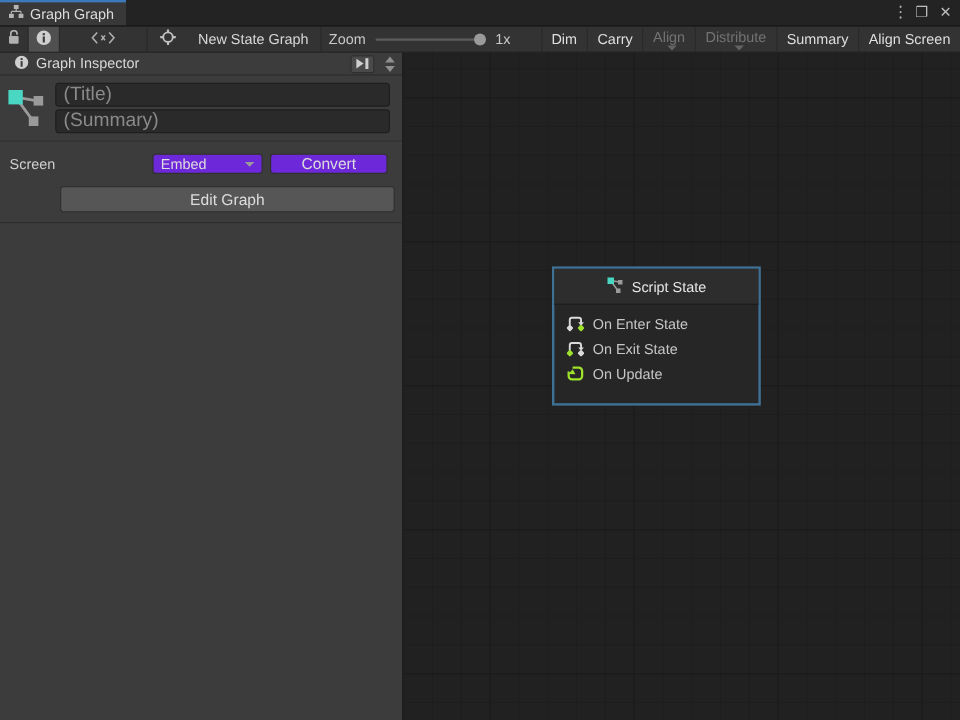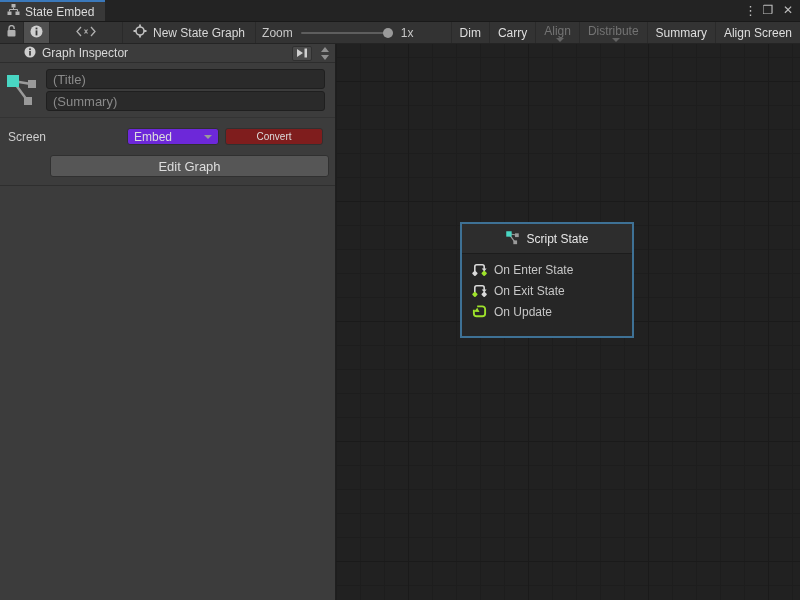--- a/index.html
+++ b/index.html
@@ -26,57 +26,57 @@
   .toolbar { height:22px; background:#333333; border-bottom:1px solid #242424; display:flex; align-items:stretch; font-size:12px; }
   .tb-btn { display:flex; align-items:center; justify-content:center; padding:0 8px; border-right:1px solid #2a2a2a; color:#dfdfdf; white-space:nowrap; }
   .tb-btn.icon-only { padding:0 6px; }
   .tb-btn.selected { background:#505050; }
   .tb-btn.disabled { color:#737373;flex-direction:column; }
   .tb-spacer { flex:1; }
   .tb-right .tb-btn { border-left:1px solid #2a2a2a; border-right:none; }
   .tb-right { display:flex; align-items:stretch; }
   .chev { width:0; height:0; border-left:4px solid transparent; border-right:4px solid transparent; border-top:4px solid #9a9a9a; margin-left:5px; display:inline-block; }
   .disabled .chev { border-top-color:#636363; }
-  .newgraph { display:flex; align-items:center; gap:6px; padding:0 10px; color:#d8d8d8; }
+  .newgraph { display:flex; align-items:center; gap:18px; padding:0 10px; color:#d8d8d8; }
   .zoom-group { display:flex; align-items:center; gap:8px; padding:0 6px; color:#c8c8c8; }
   .slider { position:relative; width:92px; height:12px; display:flex; align-items:center; }
   .slider-track { width:100%; height:2px; background:#5e5e5e; border-radius:1px; }
   .slider-handle { position:absolute; right:0; top:1px; width:10px; height:10px; border-radius:50%; background:#9a9a9a; }
 
   
   .main { flex:1; display:flex; min-height:0; }
 
   
   .panel { width:336px; background:#3c3c3c; border-right:1px solid #1f1f1f; display:flex; flex-direction:column; }
-  .panel-header { height:19px; display:flex; align-items:center; gap:6px; padding:0 4px 0 24px; border-bottom:1px solid #2d2d2d; }
+  .panel-header { height:19px; display:flex; align-items:center; gap:6px; padding:0 4px 0 12px; border-bottom:1px solid #2d2d2d; }
   .panel-header .title { flex:1; color:#d8d8d8; }
   .dock-btn { width:20px; height:15px; background:#4a4a4a; border:1px solid #303030; border-radius:2px; display:flex; align-items:center; justify-content:center; }
   .spin-col { width:13px; height:19px; display:flex; flex-direction:column; align-items:center; justify-content:center; gap:3px; }
   .tri-up { width:0;height:0;border-left:4px solid transparent;border-right:4px solid transparent;border-bottom:5px solid #8f8f8f; }
   .tri-down { width:0;height:0;border-left:4px solid transparent;border-right:4px solid transparent;border-top:5px solid #8f8f8f; }
 
   .fields-row { display:flex; padding:6px 10px 6px 4px; gap:6px; border-bottom:1px solid #333333; }
   .graph-icon-big { width:36px; display:flex; align-items:center; justify-content:center; }
   .fields { flex:1; display:flex; flex-direction:column; gap:2px; }
   .tfield {
     height:20px; background:#2a2a2a; border:1px solid #1f1f1f; border-radius:3px;
-    color:#cfcfcf; padding:0 6px; font-size:13px; font-family:inherit; outline:none; width:100%;
+    color:#cfcfcf; padding:0 6px; font-size:16px; font-family:inherit; outline:none; width:100%;
   }
   .tfield::placeholder { color:#8a8a8a; opacity:1; }
 
   .source-row { display:flex; align-items:center; padding:10px 12px 4px 8px; gap:6px; }
   .source-label { flex:1; color:#cfcfcf; }
   .dropdown {
     width:92px; height:17px; background:#6d28d9; border:1px solid #303030; border-radius:3px;
     display:flex; align-items:center; padding:0 6px; color:#dddddd; gap:4px;
   }
   .dropdown .dd-label { flex:1; }
   .btn {
-    background:#7f1d1d; border:1px solid #303030; border-radius:3px; color:#dddddd;
-    display:flex; align-items:center; justify-content:center; font-size:10px;
+    background:#6d28d9; border:1px solid #303030; border-radius:3px; color:#dddddd;
+    display:flex; align-items:center; justify-content:center; font-size:13px;
   }
   .convert-btn { width:98px; height:17px; }
   .editgraph-row { padding:6px 6px 8px 8px;margin-left:42px; }
   .editgraph-btn { width:100%; height:22px; font-size:13px; background:#565656; }
   .panel-divider { border-top:1px solid #2e2e2e; box-shadow:0 1px 0 #444 inset; }
   .panel-rest { flex:1; }
 
   
   .canvas {
     flex:1; position:relative; background-color:#212121;
@@ -110,21 +110,21 @@
   <div class="tabbar">
     <div class="tab-active">
       <span>
         <svg width="13" height="12" viewBox="0 0 13 12">
           <rect x="4.5" y="0" width="4" height="3.5" fill="#b4b4b4"></rect>
           <path d="M6.5 3.5 v2 M2.5 5.5 h8 M2.5 5.5 v2 M10.5 5.5 v2" stroke="#b4b4b4" fill="none" stroke-width="1"></path>
           <rect x="0.5" y="7.5" width="4" height="3.5" fill="#b4b4b4"></rect>
           <rect x="8.5" y="7.5" width="4" height="3.5" fill="#b4b4b4"></rect>
         </svg>
       </span>
-      <span class="tab-label">State Embed</span>
+      <span class="tab-label">Graph Graph</span>
     </div>
     <div class="winctrl">
       <span class="dots">⋮</span>
       <span>❐</span>
       <span>✕</span>
     </div>
   </div>
 
   <div class="toolbar">
     <div class="tb-btn icon-only">

